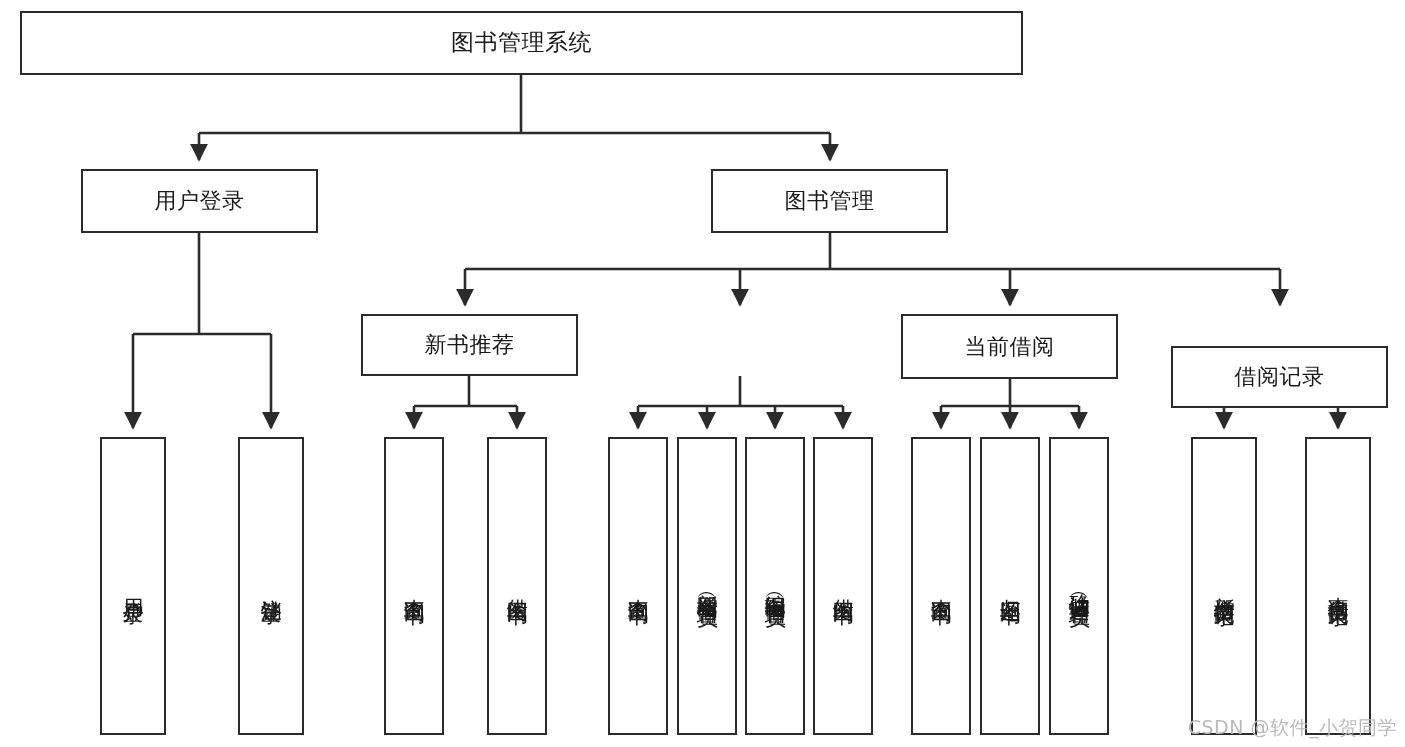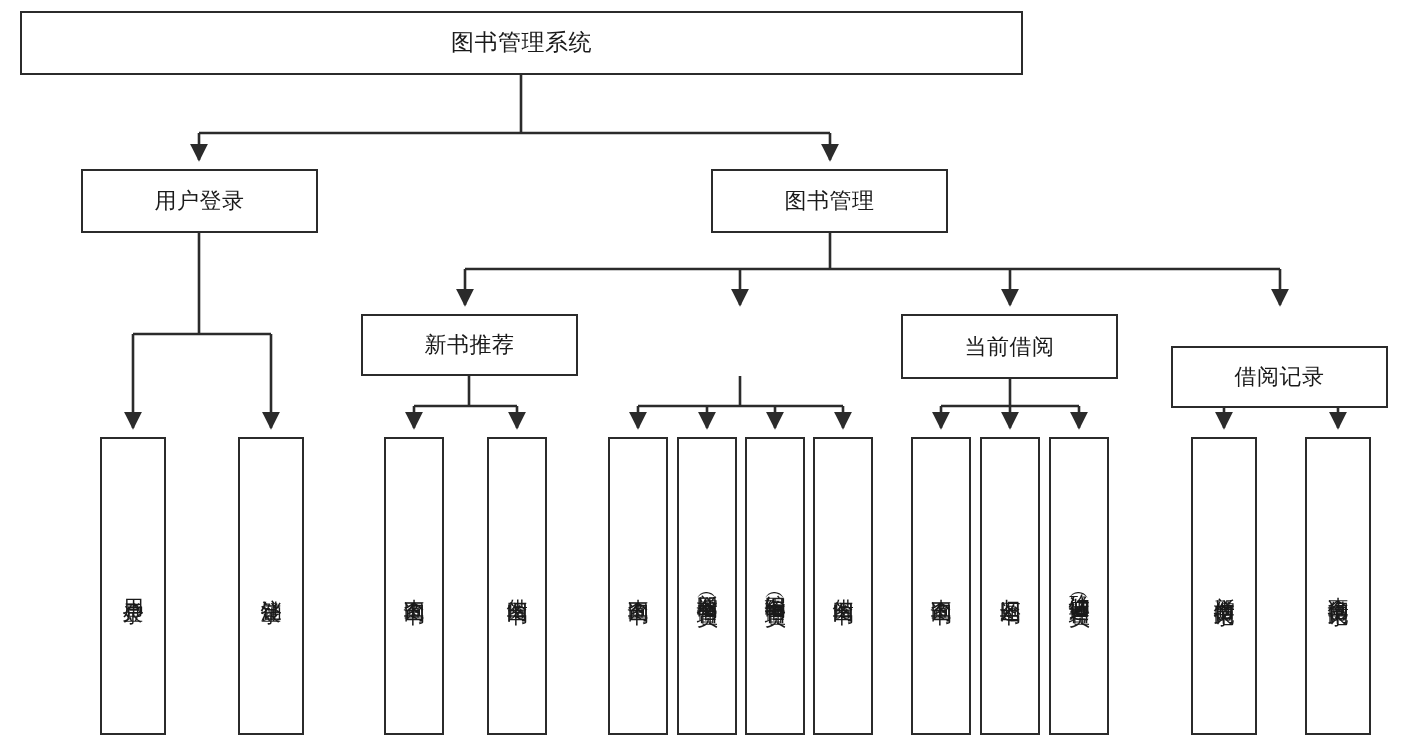--- a/index.html
+++ b/index.html
@@ -186,14 +186,15 @@
     <span class="lbl">确认归还（管理员）</span>
   </div>
 
   <div class="node vert" style="left:1191px; top:437px; width:66px; height:298px;">
     <span class="lbl">新增借阅记录</span>
   </div>
   <div class="node vert" style="left:1305px; top:437px; width:66px; height:298px;">
     <span class="lbl">查询借阅记录</span>
   </div>
 
+  <div class="watermark">CSDN @软件_小贺同学</div>
 
 </div>
 
 </body></html>

